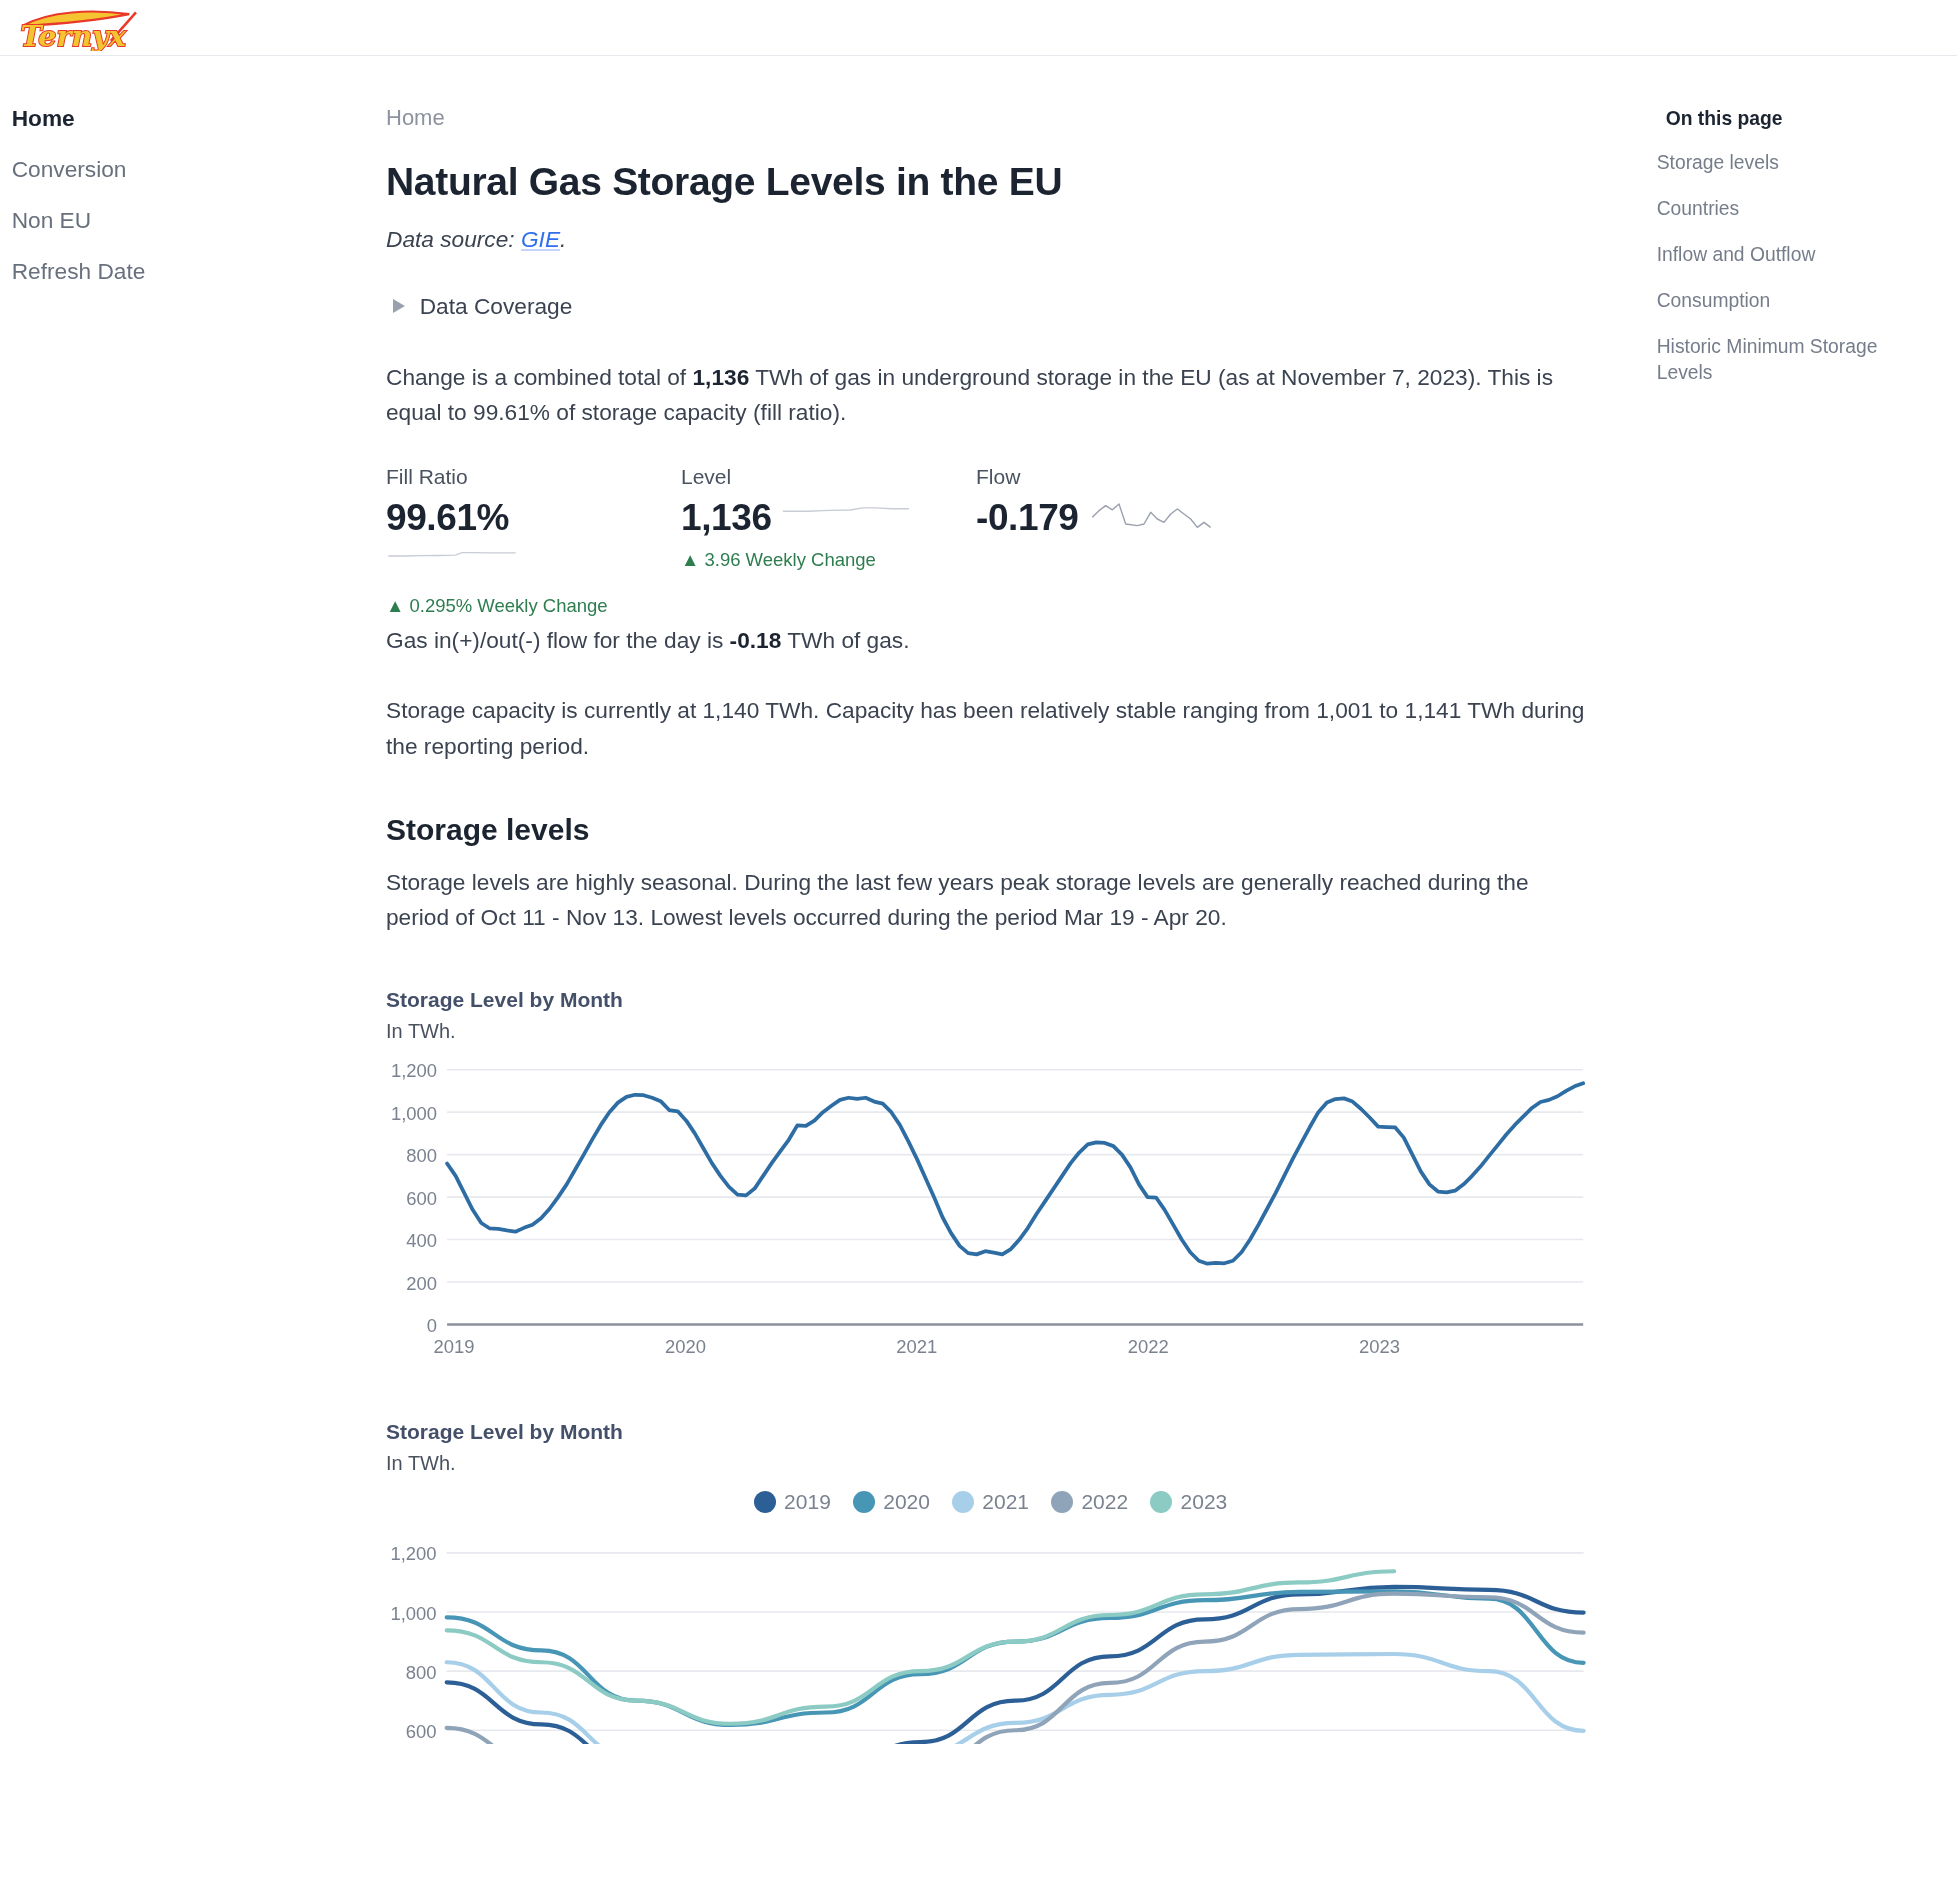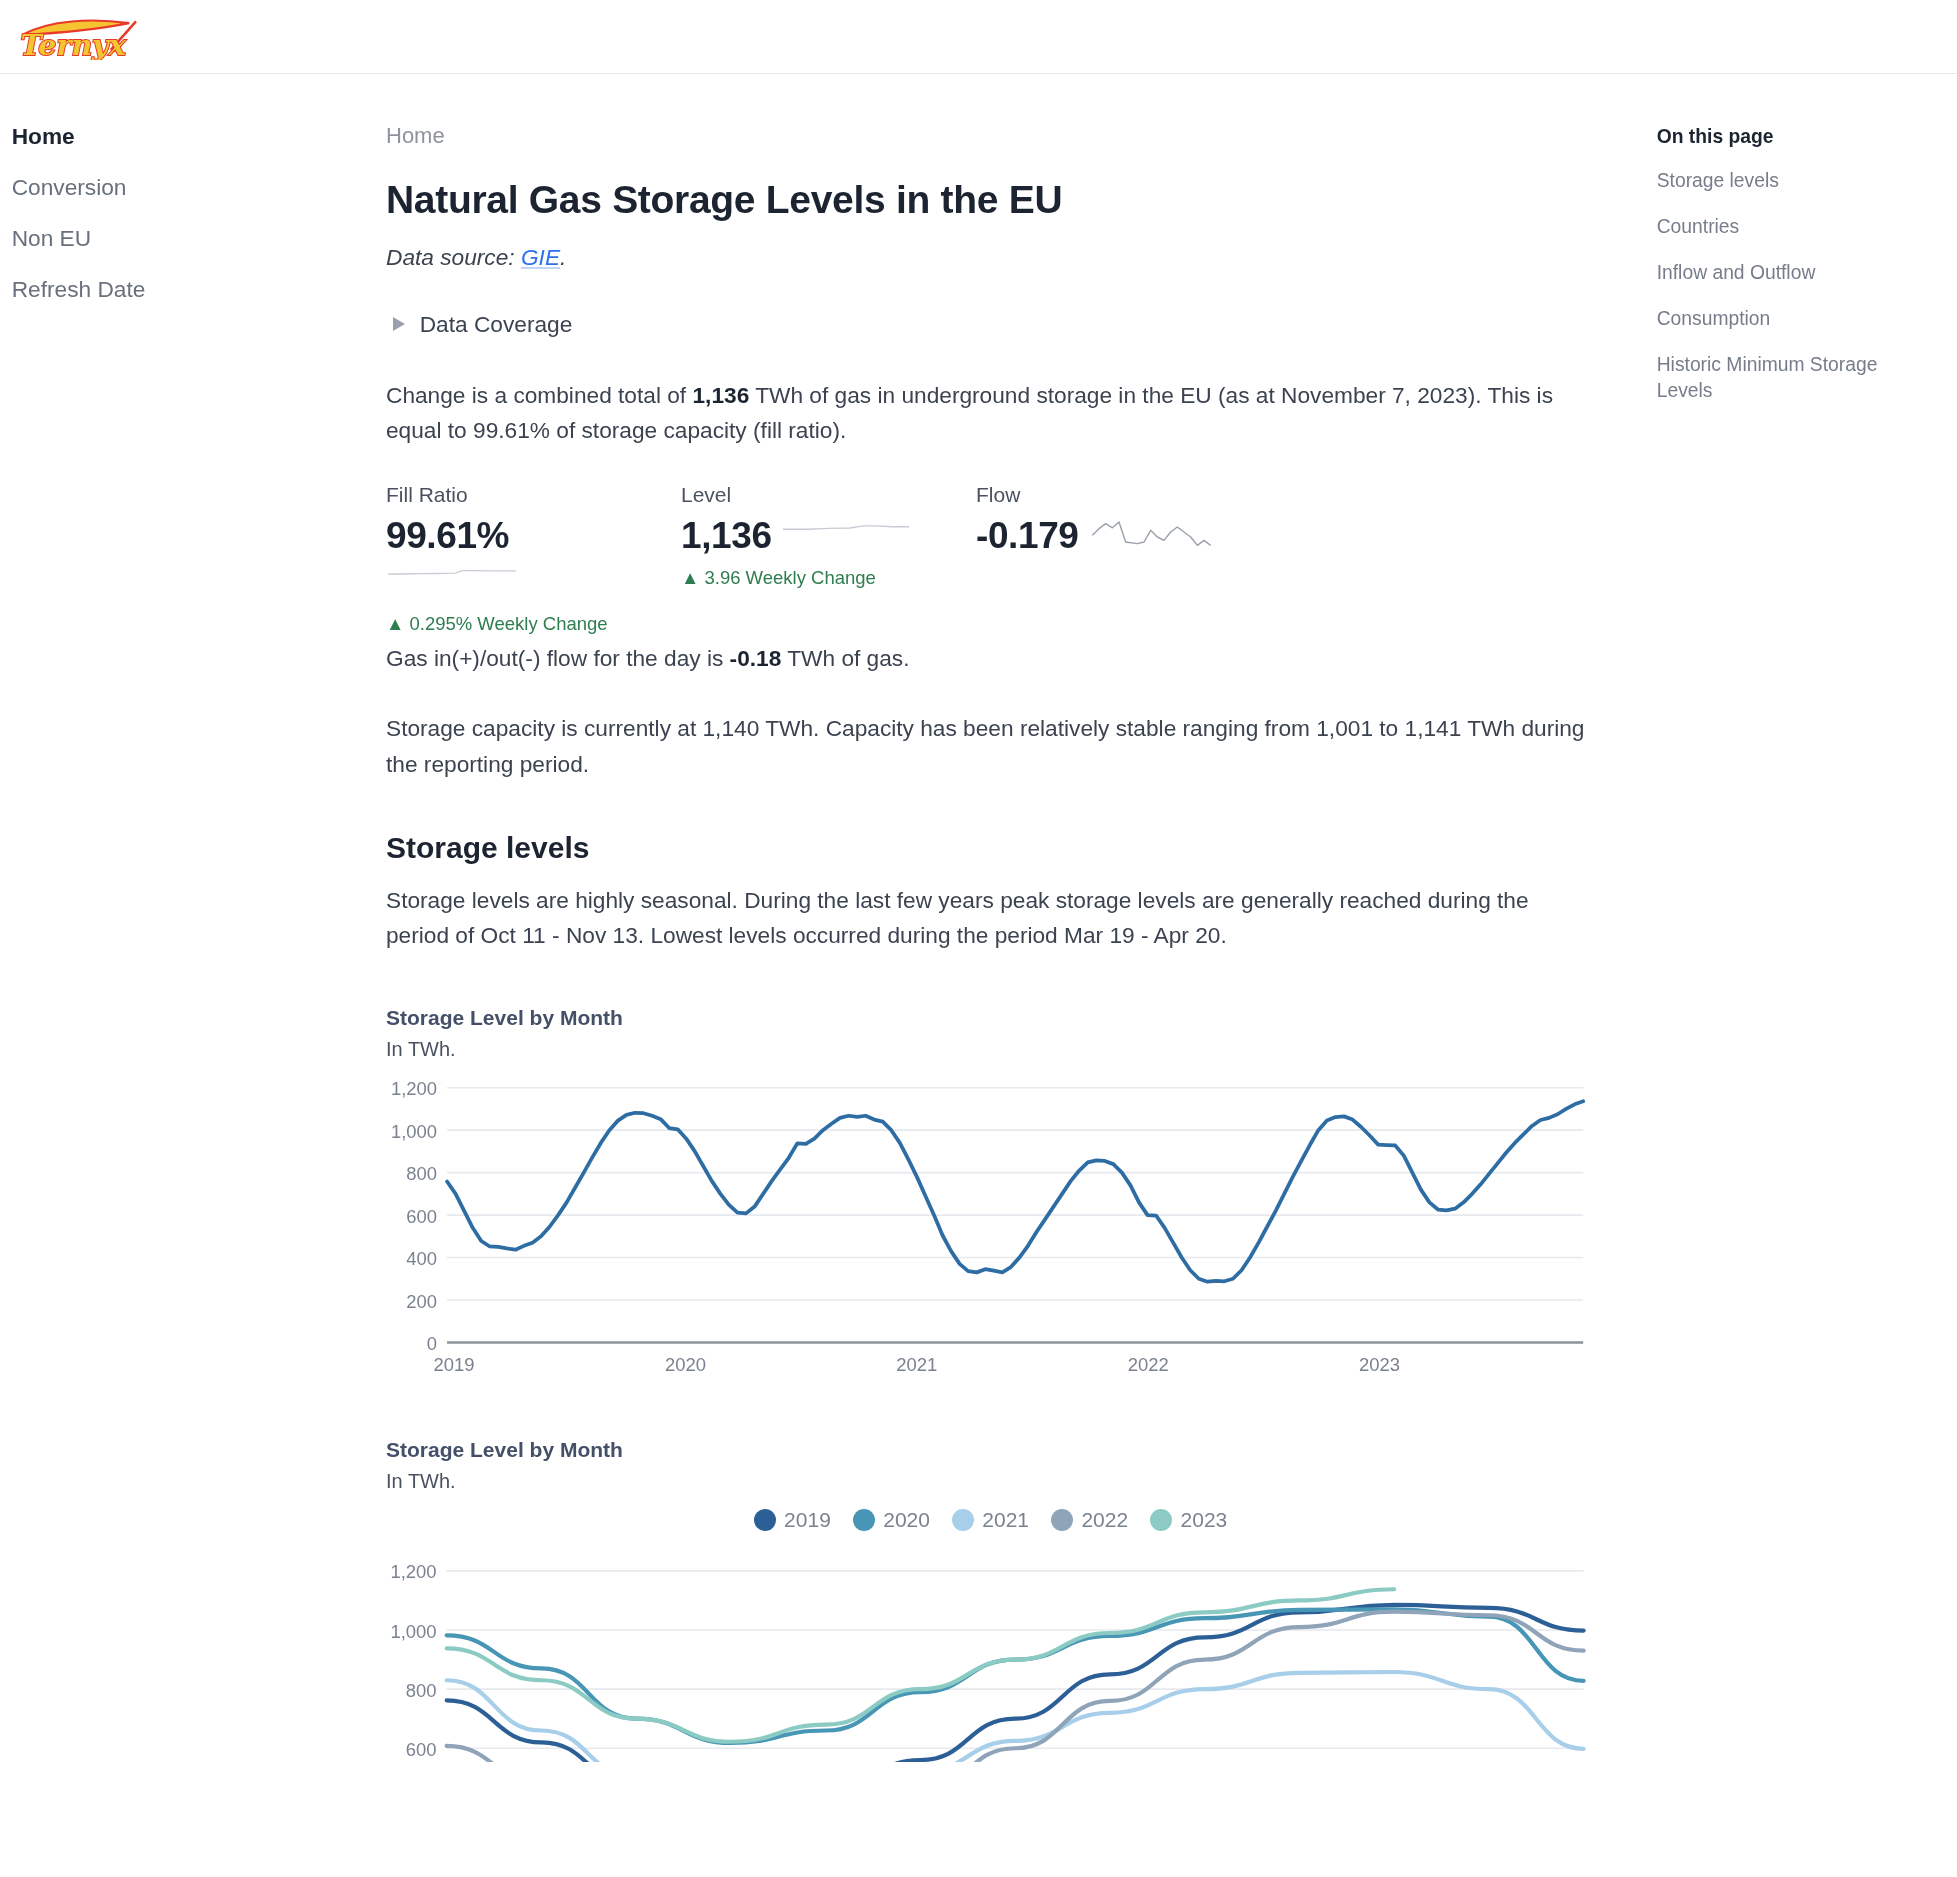--- a/index.html
+++ b/index.html
@@ -8,21 +8,21 @@
     width: 1958px;
     height: 1877px;
     background: #ffffff;
     font-family: "Liberation Sans", sans-serif;
     color: #3b4351;
     overflow: hidden;
   }
 
   
   .topbar {
-    height: 74px;
+    height: 56px;
     border-bottom: 1.7px solid #e7e9ee;
     display: flex;
     align-items: center;
     padding-left: 11.7px;
   }
   .logo-wrap { display:flex; align-items:center; }
 
   
   .page {
     display: flex;
@@ -54,20 +54,21 @@
   .right-toc {
     flex: 1;
     padding-left: 11.7px;
     padding-top: 2.5px;
   }
   .toc-title {
     font-size: 19.3px;
     font-weight: 700;
     color: #1b2430;
     margin-bottom: 20px;
+    margin-left: 9px;
   }
   .toc-item {
     font-size: 19.3px;
     color: #767d8a;
     margin-bottom: 20px;
     line-height: 1.35;
     cursor: pointer;
     max-width: 235px;
   }
 

